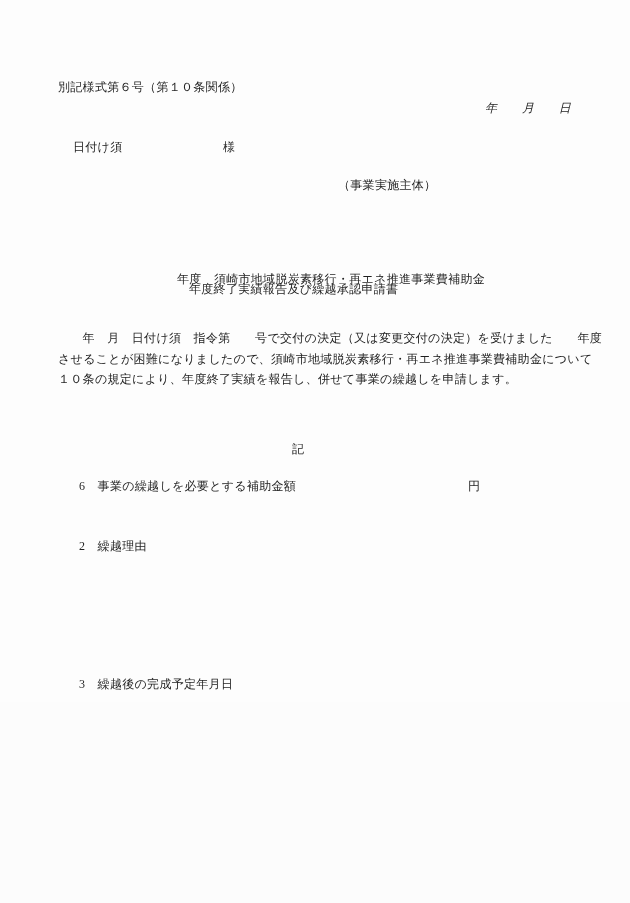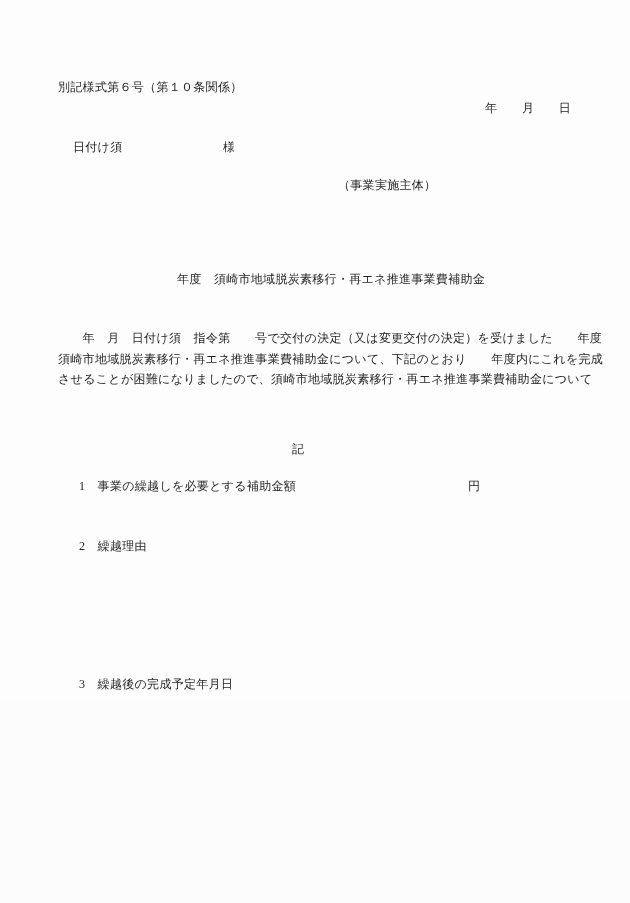--- a/index.html
+++ b/index.html
@@ -35,40 +35,41 @@
     letter-spacing: 0.3px;
   }
 </style>
 </head>
 <body>
 
 <div class="page">
 
   <div class="abs" style="left:58px; top:80px;">別記様式第６号（第１０条関係）</div>
 
-  <div class="abs" style="left:485px; top:101px;">年　　月　　日</div>
+  <div class="abs" style="left:485px; top:101px;font-style:italic;">年　　月　　日</div>
 
   <div class="abs" style="left:73px; top:140px;">日付け須</div>
 
   <div class="abs" style="left:223px; top:140px;">様</div>
 
   <div class="abs" style="left:338px; top:178px;">（事業実施主体）</div>
 
   <div class="abs" style="left:177px; top:272px;">年度　須崎市地域脱炭素移行・再エネ推進事業費補助金</div>
 
+  <div class="abs" style="left:189px; top:282px;">年度終了実績報告及び繰越承認申請書</div>
 
   <div class="body-block">
     <div class="body-line">　　年　月　日付け須　指令第　　号で交付の決定（又は変更交付の決定）を受けました　　年度</div>
-    <div class="body-line">須崎市地域脱炭素移行・再エネ推進事業費補助金について、下記のとおり　　年度内にこれを完成</div>
     <div class="body-line">させることが困難になりましたので、須崎市地域脱炭素移行・再エネ推進事業費補助金について</div>
+    <div class="body-line">１０条の規定により、年度終了実績を報告し、併せて事業の繰越しを申請します。</div>
   </div>
 
   <div class="abs" style="left:292px; top:442px;">記</div>
 
-  <div class="abs" style="left:79px; top:479px;">1　事業の繰越しを必要とする補助金額</div>
+  <div class="abs" style="left:79px; top:479px;">6　事業の繰越しを必要とする補助金額</div>
 
   <div class="abs" style="left:468px; top:479px;">円</div>
 
   <div class="abs" style="left:79px; top:539px;">2　繰越理由</div>
 
   <div class="abs" style="left:79px; top:677px;">3　繰越後の完成予定年月日</div>
 
 </div>
 
 </body></html>

